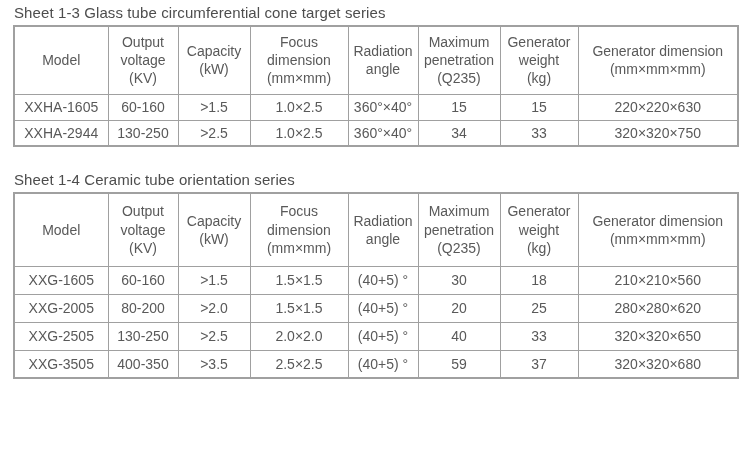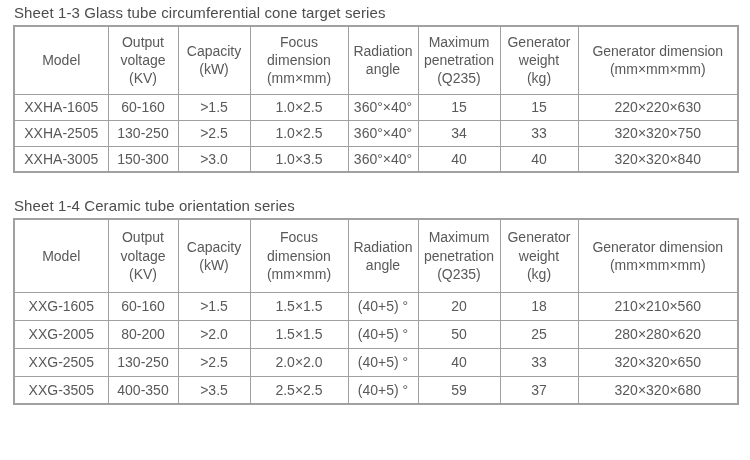--- a/index.html
+++ b/index.html
@@ -98,38 +98,28 @@
         <td>XXHA-1605</td>
         <td>60-160</td>
         <td>&gt;1.5</td>
         <td>1.0×2.5</td>
         <td>360°×40°</td>
         <td>15</td>
         <td>15</td>
         <td>220×220×630</td>
       </tr>
       <tr>
-        <td>XXHA-2505</td>
+        <td>XXHA-2944</td>
         <td>130-250</td>
         <td>&gt;2.5</td>
         <td>1.0×2.5</td>
         <td>360°×40°</td>
         <td>34</td>
         <td>33</td>
         <td>320×320×750</td>
-      </tr>
-      <tr>
-        <td>XXHA-3005</td>
-        <td>150-300</td>
-        <td>&gt;3.0</td>
-        <td>1.0×3.5</td>
-        <td>360°×40°</td>
-        <td>40</td>
-        <td>40</td>
-        <td>320×320×840</td>
       </tr>
     </tbody>
   </table>
 
   <h2 class="sheet-title second">Sheet 1-4 Ceramic tube orientation series</h2>
 
   <table class="spec t2">
     <colgroup>
       <col style="width:94px">
         <col style="width:70px">
@@ -163,31 +153,31 @@
 (mm×mm×mm)</th>
       </tr>
     </thead>
     <tbody>
       <tr>
         <td>XXG-1605</td>
         <td>60-160</td>
         <td>&gt;1.5</td>
         <td>1.5×1.5</td>
         <td>(40+5) °</td>
-        <td>20</td>
+        <td>30</td>
         <td>18</td>
         <td>210×210×560</td>
       </tr>
       <tr>
         <td>XXG-2005</td>
         <td>80-200</td>
         <td>&gt;2.0</td>
         <td>1.5×1.5</td>
         <td>(40+5) °</td>
-        <td>50</td>
+        <td>20</td>
         <td>25</td>
         <td>280×280×620</td>
       </tr>
       <tr>
         <td>XXG-2505</td>
         <td>130-250</td>
         <td>&gt;2.5</td>
         <td>2.0×2.0</td>
         <td>(40+5) °</td>
         <td>40</td>

